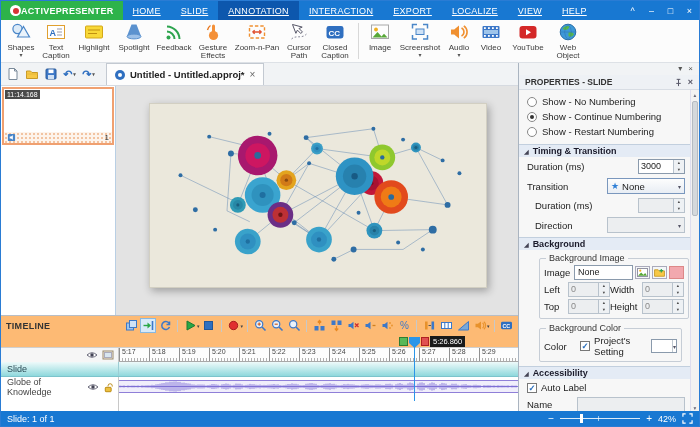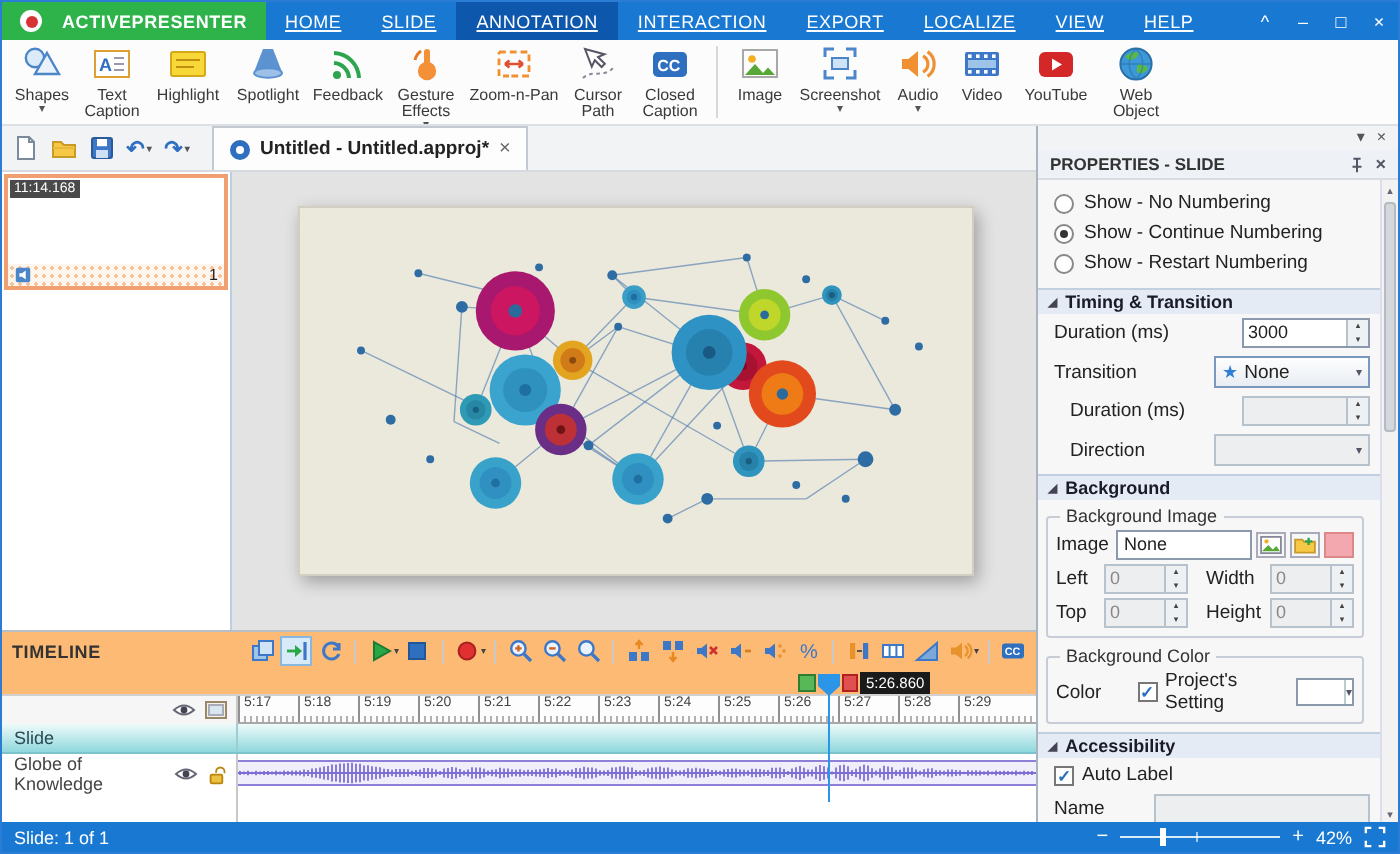--- a/index.html
+++ b/index.html
@@ -2,21 +2,21 @@
 <html><head>
 <meta charset="utf-8">
 <style>
 * { box-sizing: border-box; margin:0; padding:0; }
 html,body { margin:0; background:#fff; }
 body { font-family:"Liberation Sans", sans-serif; }
 #app { position:relative; width:700px; height:427px; border:1px solid #2a7cd4; background:#fff; overflow:hidden; }
 
 
 .titlebar { height:19px; background:#1878d2; display:flex; align-items:stretch; }
-.app-btn { background:#2db34a; color:#fff; font-size:9px; font-weight:bold; display:flex; align-items:center; gap:10px; padding:0 9px; letter-spacing:.3px; }
+.app-btn { background:#2db34a; color:#fff; font-size:9px; font-weight:bold; display:flex; align-items:center; gap:0; padding:0 9px; letter-spacing:.3px; }
 .app-logo { width:11px; height:11px; border-radius:50%; background:#fff; position:relative; flex:none; }
 .app-logo::after { content:""; position:absolute; left:2.5px; top:2.5px; width:6px; height:6px; border-radius:50%; background:#d63434; }
 .menus { display:flex; align-items:stretch; }
 .menu { color:#fff; font-size:9px; display:flex; align-items:center; padding:0 10px; letter-spacing:.3px; cursor:default;text-decoration:underline; }
 .menu.active { background:#0d57ad; }
 .win-controls { margin-left:auto; display:flex; align-items:stretch; }
 .win-controls span { color:#fff; font-size:9px; width:19px; display:flex; align-items:center; justify-content:center; }
 
 
 .ribbon { height:43px; background:#fcfcfc; border-bottom:1px solid #dde1e6; display:flex; align-items:stretch; padding-left:3px; overflow:hidden; }
@@ -51,32 +51,32 @@
 
 .props { position:absolute; right:0; top:62px; width:181px; height:350px; background:#f7f7f7; border-left:1px solid #aab4c0; font-size:9.5px; color:#222; overflow:hidden; }
 .props-minibar { height:12px; display:flex; justify-content:flex-end; align-items:center; gap:6px; padding-right:6px; background:#f1f3f5; }
 .props-minibar span { font-size:8px; color:#555; line-height:10px; }
 .props-header { height:15px; background:#eef1f5; border-bottom:1px solid #d8dde4; display:flex; align-items:center; padding:0 6px; font-size:8.5px; font-weight:bold; color:#333; }
 .ph-ics { margin-left:auto; display:flex; gap:5px; align-items:center; color:#556; font-size:9px; }
 .props-body { position:absolute; top:27px; bottom:0; left:0; right:9px; overflow:hidden; }
 .frow { display:flex; align-items:center; padding:2px 5px 2px 8px; }
 .frow.indent { padding-left:16px; }
 .flabel { flex:1; }
-.spinner { width:64px; height:15px; display:flex; border:1px solid #8a9aac; background:#fff; flex:none; }
+.spinner { width:47px; height:15px; display:flex; border:1px solid #8a9aac; background:#fff; flex:none; }
 .spin-val { flex:1; font-size:9px; padding:1px 2px; overflow:hidden; }
 .spin-btns { width:11px; border-left:1px solid #b8c2cc; display:flex; flex-direction:column; background:#eef1f4; }
 .spin-btns span { flex:1; font-size:4.5px; line-height:5px; text-align:center; color:#444; }
 .spinner.disabled, .txtbox.disabled { background:#eceef0; border-color:#b8c2cc; color:#888; }
 .dropdown { width:78px; height:16px; border:1px solid #7a97bd; background:linear-gradient(#fdfdfd,#e8edf4); display:flex; align-items:center; padding:0 3px; gap:3px; flex:none; }
 .dropdown.disabled { background:#eceef0; border-color:#b8c2cc; }
 .dd-caret { margin-left:auto; font-size:6px; color:#556; }
 .star { color:#2f7fd6; font-size:9px; }
 .sec { height:13px; background:#e4ebf5; border-top:1px solid #c2cfde; display:flex; align-items:center; gap:4px; padding:0 5px; font-weight:bold; font-size:9px; color:#1a1a2a; margin-top:2px; }
 .sec-arrow { font-size:6px; color:#445; }
-.gbox { border:1px solid #c6cdd6; border-radius:2px; margin:3px 8px 4px 4px; padding:1px 4px 3px; }
+.gbox { border:1px solid #c6cdd6; border-radius:2px; margin:3px 8px 4px 20px; padding:1px 4px 3px; }
 .gbox legend { font-size:9px; color:#333; padding:0 3px; margin-left:2px; }
 .frow.tight { padding:1px 0; }
 .txtbox { height:15px; border:1px solid #8a9aac; background:#fff; font-size:9px; padding:1px 3px; flex:none; }
 .mini-btn { width:15px; height:13px; border:1px solid #aab; background:#f4f6f8; display:flex; align-items:center; justify-content:center; margin-left:2px; flex:none; }
 .mini-btn.pink { background:#f2a8ae; border-color:#d88; }
 .chk { display:flex; align-items:center; gap:4px; }
 .chk .box { width:10px; height:10px; border:1px solid #777; background:#fff; font-size:8.5px; line-height:9px; font-weight:bold; color:#2a6fbd; text-align:center; flex:none; }
 .swatch { margin-left:auto; width:30px; height:14px; border:1px solid #8a9aac; background:#fff; display:flex; align-items:center; }
 .swatch .sw { flex:1; height:100%; background:#fff; border-right:1px solid #c0c8d0; }
 .props-scroll { position:absolute; right:0; top:27px; bottom:0; width:9px; background:#f2f2f2; border-left:1px solid #dde; font-size:5.5px; color:#667; text-align:center; }

